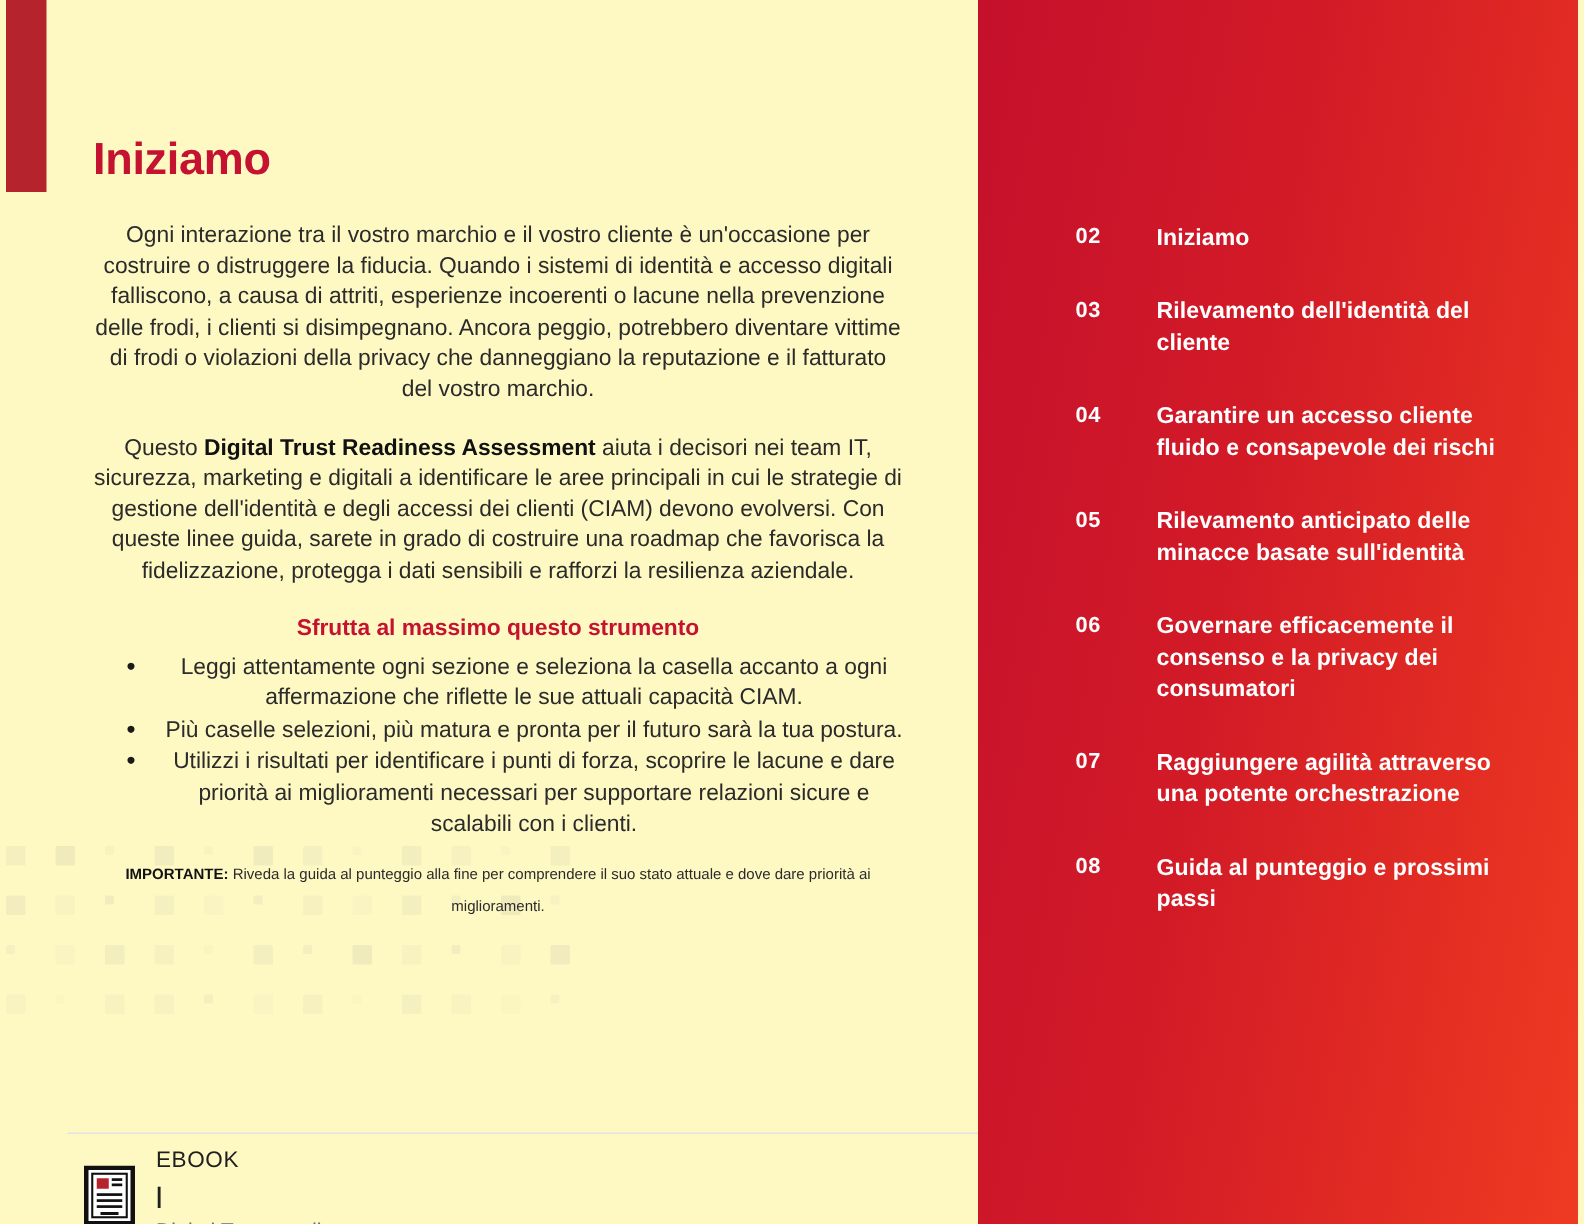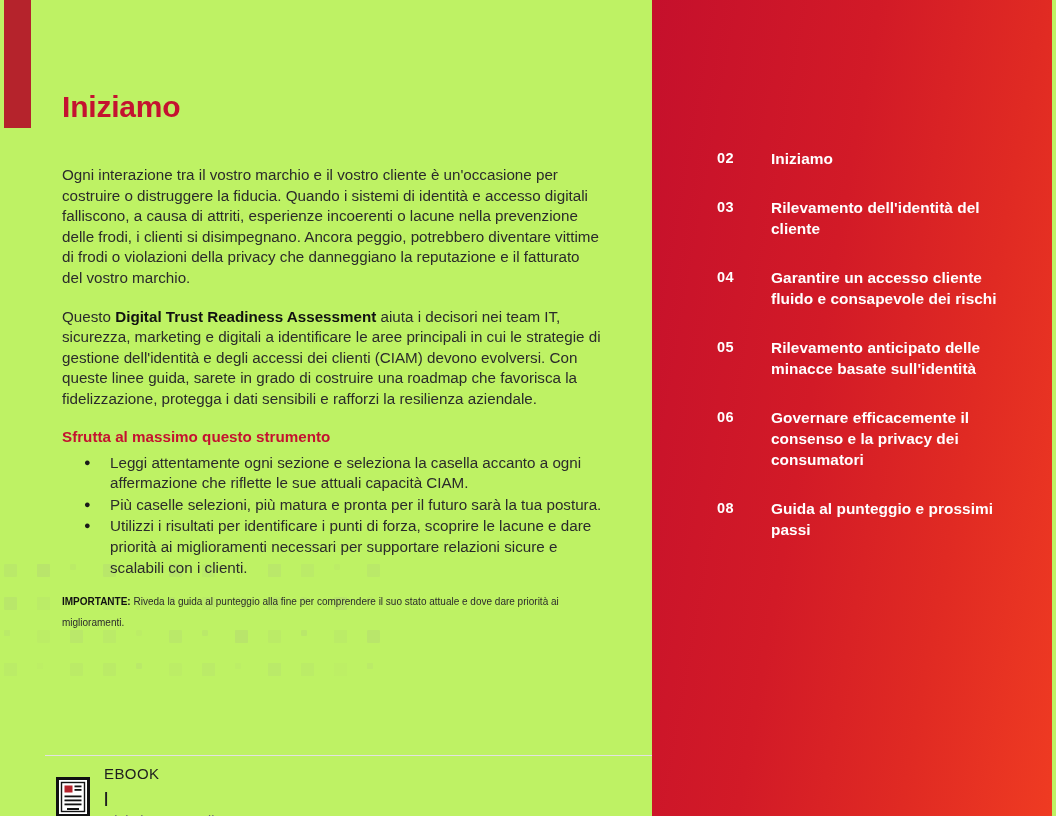--- a/index.html
+++ b/index.html
@@ -9,21 +9,21 @@
     height: 816px;
     overflow: hidden;
     background: #ffffff;
     font-family: "Liberation Sans", sans-serif;
   }
 
   #page {
     position: relative;
     width: 1056px;
     height: 816px;
-    background: #bef264;
+    background: #fef9c3;
   }
 
   
   .dot-grid {
     position: absolute;
     left: 0;
     top: 562px;
     width: 420px;
     height: 120px;
     pointer-events: none;
@@ -63,22 +63,23 @@
     font-size: 30px;
     font-weight: bold;
     color: #C41230;
     letter-spacing: -0.2px;
     line-height: 1;
   }
 
   .body-area {
     position: absolute;
     left: 62px;
-    top: 165px;
+    top: 147px;
     width: 540px;
+    text-align: center;
   }
 
   .para {
     font-size: 15.2px;
     line-height: 20.6px;
     color: #2b2b2b;
     margin-bottom: 18px;
   }
   .para b { font-weight: bold; color: #111; }
 
@@ -331,20 +332,24 @@
       <div class="toc-row">
         <span class="toc-num">05</span>
         <span class="toc-label">Rilevamento anticipato delle minacce basate sull'identità</span>
       </div>
 
       <div class="toc-row">
         <span class="toc-num">06</span>
         <span class="toc-label">Governare efficacemente il consenso e la privacy dei consumatori</span>
       </div>
 
+      <div class="toc-row">
+        <span class="toc-num">07</span>
+        <span class="toc-label">Raggiungere agilità attraverso una potente orchestrazione</span>
+      </div>
 
       <div class="toc-row">
         <span class="toc-num">08</span>
         <span class="toc-label">Guida al punteggio e prossimi passi</span>
       </div>
 
     </div>
   </div>
 
 </div>

